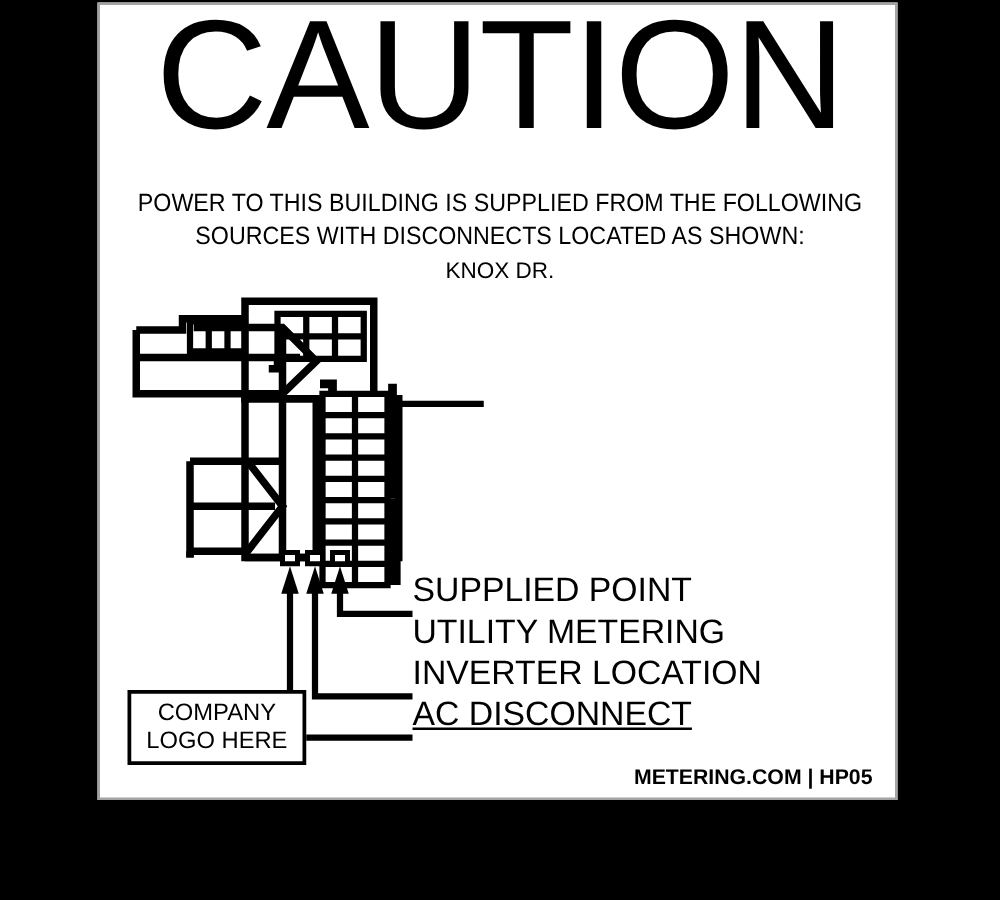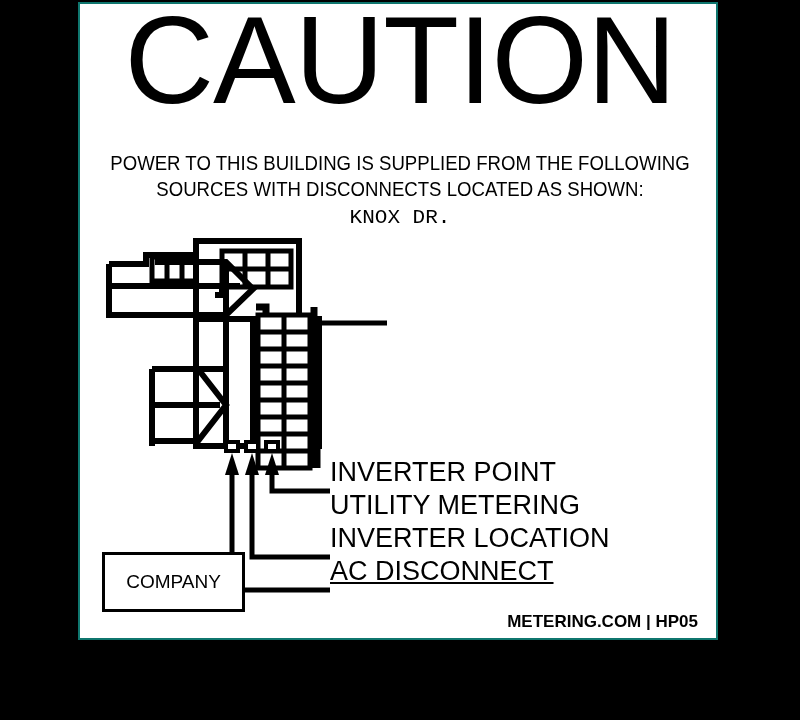--- a/index.html
+++ b/index.html
@@ -10,21 +10,21 @@
     overflow:hidden;
   }
   #stage{position:relative;width:800px;height:720px;background:#000;}
 
   
   #panel{
     position:absolute;
     left:78px;top:2px;
     width:640px;height:638px;
     background:#ffffff;
-    border:2px solid #0f766e;
+    border:2px solid #a3a3a3;
     box-sizing:border-box;
   }
 
   
   #caution{
     position:absolute;left:0;top:-6px;width:640px;
     text-align:center;
     font-size:124px;
     line-height:1;
     font-weight:400;
@@ -40,22 +40,22 @@
     white-space:nowrap;
     font-family:"Liberation Sans", sans-serif;
     font-size:20px;
     transform:scaleX(0.93);
   }
   #sub1{top:148px;}
   #sub2{top:174px;}
   #street{
     position:absolute;left:0;top:202px;width:640px;
     text-align:center;color:#000;white-space:nowrap;
-    font-size:21px;
-    font-family:Liberation Mono, monospace;
+    font-size:18px;
+    font-family:Liberation Sans, sans-serif;
   }
 
   
   #diagram{
     position:absolute;left:0;top:225px;width:640px;height:380px;
   }
 
   
   .callout{
     position:absolute;
@@ -175,30 +175,31 @@
           <path d="M192 224 L199 246 L185 246 Z"></path>
           <path d="M172 224 L179 246 L165 246 Z"></path>
           <path d="M152 224 L159 246 L145 246 Z"></path>
         </g>
 
         <path d="M232 94 L307 94" stroke-width="5"></path>
       </g>
     </svg>
 
 
-    <div class="callout" id="lbl-sp">INVERTER POINT</div>
+    <div class="callout" id="lbl-sp">SUPPLIED POINT</div>
 
     <div class="callout" id="lbl-il">INVERTER LOCATION</div>
 
     <div class="callout" id="lbl-um">UTILITY METERING</div>
 
     <div class="callout" id="lbl-ad">AC DISCONNECT</div>
 
     <div id="logobox">
       <span>COMPANY</span>
+      <span>LOGO HERE</span>
     </div>
 
     <svg id="north" viewBox="0 0 44 62">
       <path d="M22 2 L37 58 L22 44 L7 58 Z" fill="#000" stroke="none"></path>
     </svg>
     <div id="north-letter">N</div>
 
     <div id="footer">METERING.COM | HP05</div>
 
   </div>

